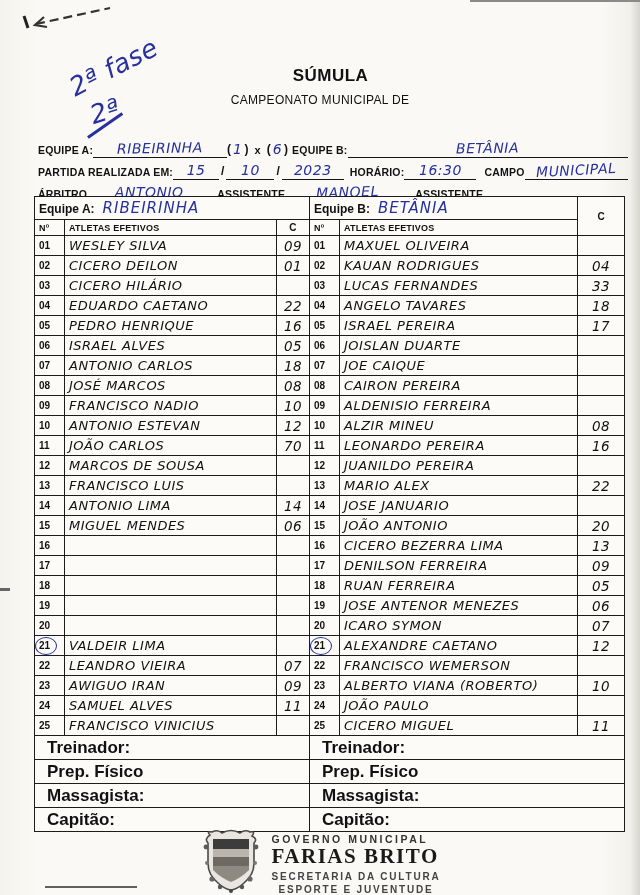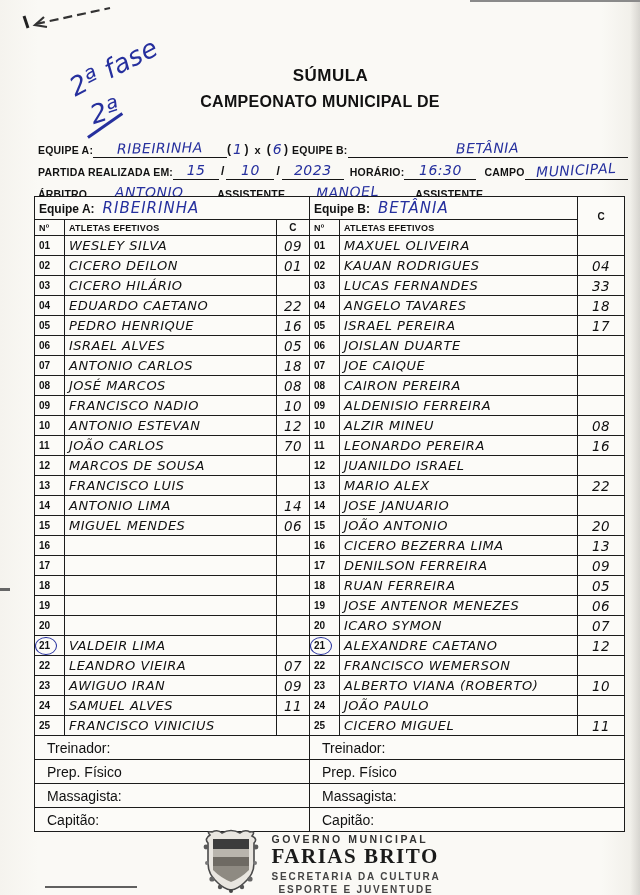--- a/index.html
+++ b/index.html
@@ -26,21 +26,21 @@
     color:#26309e;
     letter-spacing:.5px;
   }
   .phase-note{position:absolute;top:18px;left:58px;width:170px;height:120px;pointer-events:none;}
   .phase-line1{position:absolute;top:34px;left:8px;font-size:26px;transform:rotate(-27deg);white-space:nowrap;font-weight:500;}
   .phase-line2{position:absolute;top:78px;left:32px;font-size:26px;transform:rotate(-18deg);font-weight:500;}
   .phase-slash{position:absolute;top:106px;left:26px;width:42px;height:2.5px;background:#26309e;transform:rotate(-35deg);}
   
   .titles{position:absolute;top:66px;left:0;width:100%;text-align:center;color:#111;}
   .titles .t1{font-size:17px;font-weight:bold;letter-spacing:.5px;padding-left:21px;}
-  .titles .t2,.titles .t3{font-size:16px;font-weight:bold;margin-top:7px;letter-spacing:.3px;}
+  .titles .t2,.titles .t3{font-size:12px;font-weight:normal;margin-top:7px;letter-spacing:.3px;}
   
   .fields{position:absolute;top:139px;left:38px;right:12px;color:#111;}
   .frow{display:flex;align-items:flex-end;margin-bottom:3px;white-space:nowrap;}
   .flabel{font-size:10.5px;font-weight:bold;letter-spacing:.2px;padding-bottom:2px;}
   .uline{border-bottom:1.6px solid #151515;display:inline-block;text-align:center;padding:0 3px;}
   .uline .hw{display:inline-block;font-size:14px;margin-bottom:-2px;}
   .paren{font-size:12px;font-weight:bold;padding-bottom:2px;}
   .score-x{font-size:11px;font-weight:bold;padding:0 6px 2px;}
   .slash{font-size:12px;font-weight:bold;padding:0 2px 2px;}
   
@@ -60,21 +60,21 @@
   th.c-hdr{font-size:10px !important;text-align:center !important;vertical-align:middle;}
   tbody.players td{height:19px;}
   td.no{font-size:10px;font-weight:bold;text-align:left;position:relative;}
   td.name{font-size:13px;}
   td.name.hw,td.c.hw{font-weight:500;}
   td.c{font-size:13.5px;text-align:center;padding:0 1px;}
   td.no.circled::after{
     content:"";position:absolute;left:0px;top:1px;width:20px;height:16px;
     border:1.8px solid #26309e;border-radius:50%;
   }
-  tr.staff td{height:23px;font-size:14px;font-weight:normal;vertical-align:middle;padding-left:12px;}
+  tr.staff td{height:23px;font-size:17px;font-weight:bold;vertical-align:middle;padding-left:12px;}
   
   .footer{position:absolute;top:826px;left:0;width:100%;display:flex;justify-content:center;align-items:center;}
   .crest{width:62px;height:64px;margin-right:10px;}
   .footer-text{color:#222;}
   .ft1{font-size:10.5px;font-weight:bold;letter-spacing:2.5px;color:#333;margin-top:7px;}
   .ft2{font-size:21px;font-weight:bold;font-family:"Liberation Serif",serif;letter-spacing:1.5px;line-height:1.05;color:#1a1a1a;}
   .ft3,.ft4{font-size:10px;font-weight:bold;letter-spacing:1.8px;color:#444;line-height:1.3;}
   .ft3{margin-top:3px;}
   .ft4{text-align:center;}
 </style>
@@ -267,21 +267,21 @@
           <td class="c hw">70</td>
           <td class="no">11</td>
           <td class="name hw">LEONARDO PEREIRA</td>
           <td class="c hw">16</td>
         </tr>
         <tr>
           <td class="no">12</td>
           <td class="name hw">MARCOS DE SOUSA</td>
           <td class="c hw"></td>
           <td class="no">12</td>
-          <td class="name hw">JUANILDO ISRAEL</td>
+          <td class="name hw">JUANILDO PEREIRA</td>
           <td class="c hw"></td>
         </tr>
         <tr>
           <td class="no">13</td>
           <td class="name hw">FRANCISCO LUIS</td>
           <td class="c hw"></td>
           <td class="no">13</td>
           <td class="name hw">MARIO ALEX</td>
           <td class="c hw">22</td>
         </tr>

